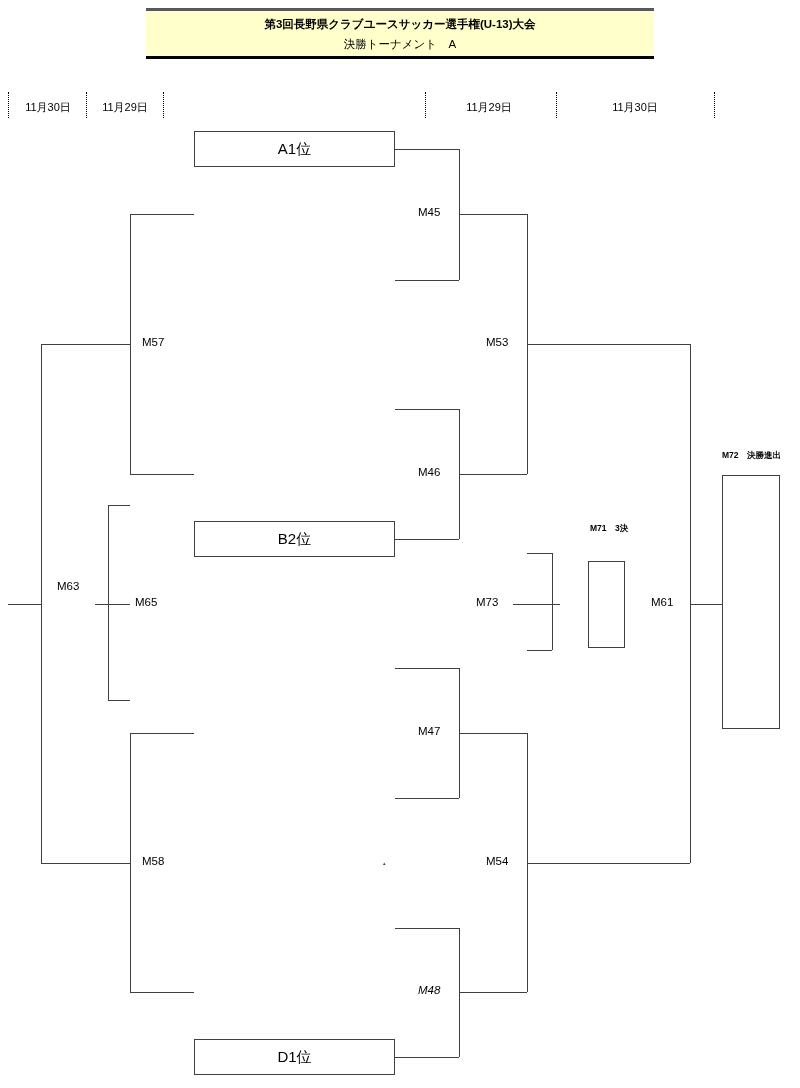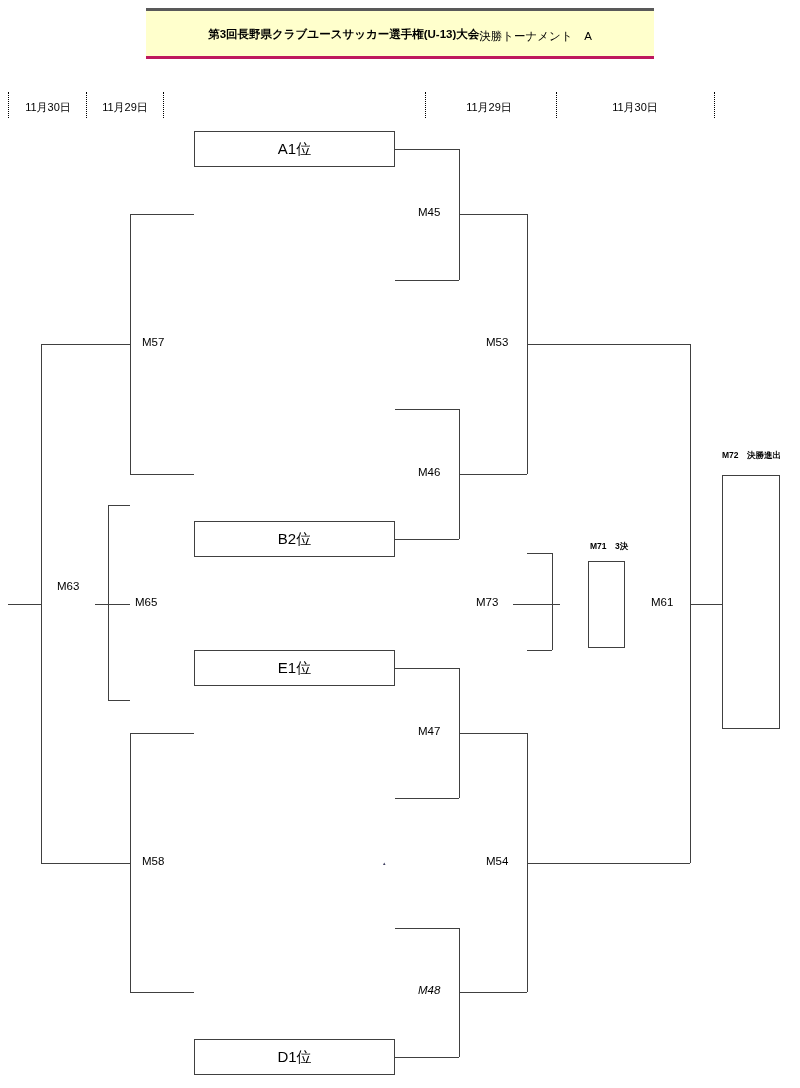--- a/index.html
+++ b/index.html
@@ -20,24 +20,24 @@
 
   
   .title-banner {
     position: absolute;
     left: 146px;
     top: 8px;
     width: 508px;
     height: 51px;
     background: #ffffcc;
     border-top: 3px solid #595959;
-    border-bottom: 3px solid #be185d;
+    border-bottom: 3px solid #000000;
     box-sizing: border-box;
     display: flex;
-    flex-direction: row;
+    flex-direction: column;
     align-items: center;
     justify-content: center;
   }
   .title-line1 {
     font-size: 11.5px;
     font-weight: bold;
     color: #000000;
     letter-spacing: 0px;
     line-height: 16px;
     white-space: nowrap;
@@ -142,23 +142,20 @@
   <div class="date-label" style="left:91px; top:100px; width:68px;">11月29日</div>
   <div class="date-label" style="left:455px; top:100px; width:68px;">11月29日</div>
   <div class="date-label" style="left:601px; top:100px; width:68px;">11月30日</div>
 
   <div class="team-box" style="left:194px; top:131px;">
     <span>A1位</span>
   </div>
   <div class="team-box" style="left:194px; top:521px;">
     <span>B2位</span>
   </div>
-  <div class="team-box" style="left:194px; top:650px;">
-    <span>E1位</span>
-  </div>
   <div class="team-box" style="left:194px; top:1039px;">
     <span>D1位</span>
   </div>
 
   <div class="hline" style="left:395px; top:149px; width:64px;"></div>
   <div class="hline" style="left:395px; top:280px; width:64px;"></div>
   <div class="vline" style="left:459px; top:149px; height:131px;"></div>
   <div class="hline" style="left:459px; top:214px; width:68px;"></div>
   <div class="match-label" style="left:418px; top:206px;">M45</div>
 
@@ -189,21 +186,21 @@
   <div class="match-label" style="left:486px; top:855px;">M54</div>
 
   <div class="vline" style="left:690px; top:344px; height:519px;"></div>
   <div class="hline" style="left:690px; top:604px; width:32px;"></div>
   <div class="match-label" style="left:651px; top:596px;">M61</div>
 
   <div class="result-box box-final"></div>
   <div class="match-label small" style="left:722px; top:450px;">M72　決勝進出</div>
 
   <div class="result-box box-third"></div>
-  <div class="match-label small" style="left:590px; top:541px;">M71　3決</div>
+  <div class="match-label small" style="left:590px; top:523px;">M71　3決</div>
 
   <div class="vline" style="left:552px; top:553px; height:97px;"></div>
   <div class="hline" style="left:527px; top:553px; width:25px;"></div>
   <div class="hline" style="left:527px; top:650px; width:25px;"></div>
   <div class="hline" style="left:513px; top:604px; width:47px;"></div>
   <div class="match-label" style="left:476px; top:596px;">M73</div>
 
   <div class="hline" style="left:130px; top:214px; width:64px;"></div>
   <div class="hline" style="left:130px; top:474px; width:64px;"></div>
   <div class="vline" style="left:130px; top:214px; height:260px;"></div>

